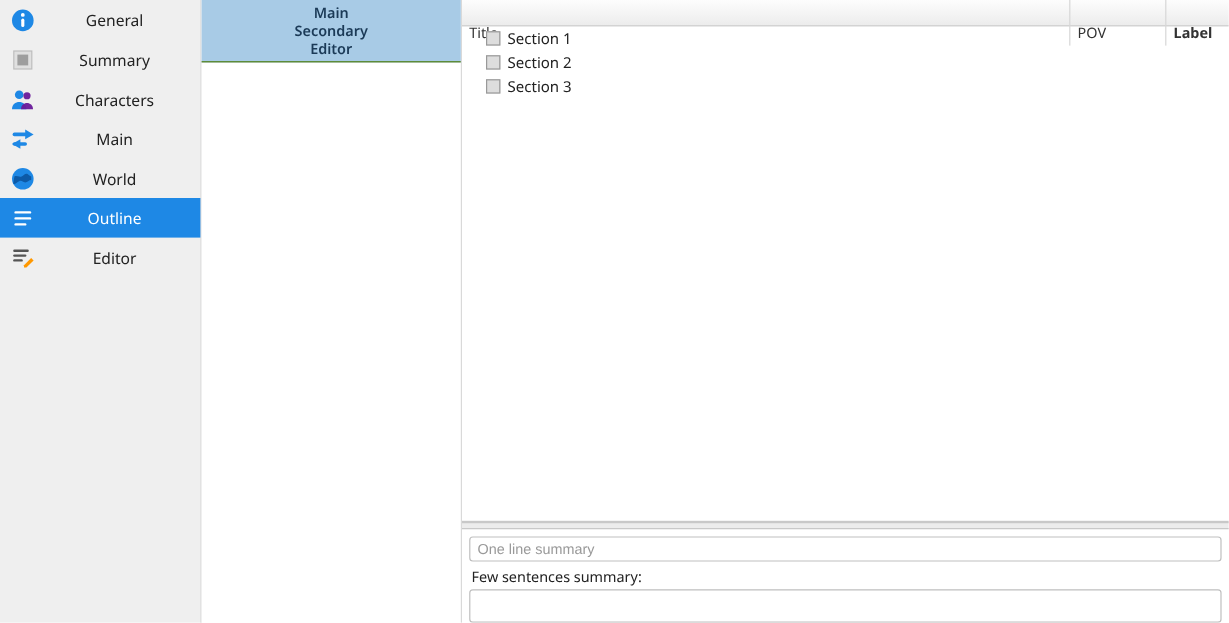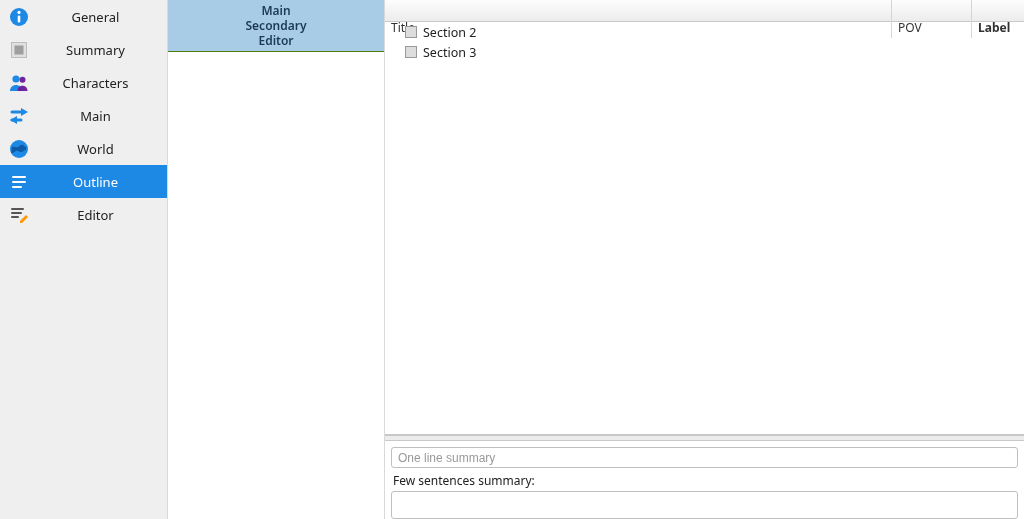--- a/index.html
+++ b/index.html
@@ -235,20 +235,24 @@
 
   <div class="main">
     <div class="tree-header">
       <div class="th th-title">Title</div>
       <div class="th th-pov">POV</div>
       <div class="th th-label">Label</div>
     </div>
     <div class="tree-body">
       <div class="tree-row">
         <span class="doc-icon"></span>
+        <span>Section 1</span>
+      </div>
+      <div class="tree-row">
+        <span class="doc-icon"></span>
         <span>Section 2</span>
       </div>
       <div class="tree-row">
         <span class="doc-icon"></span>
         <span>Section 3</span>
       </div>
     </div>
 
     <div class="splitter"></div>
 

